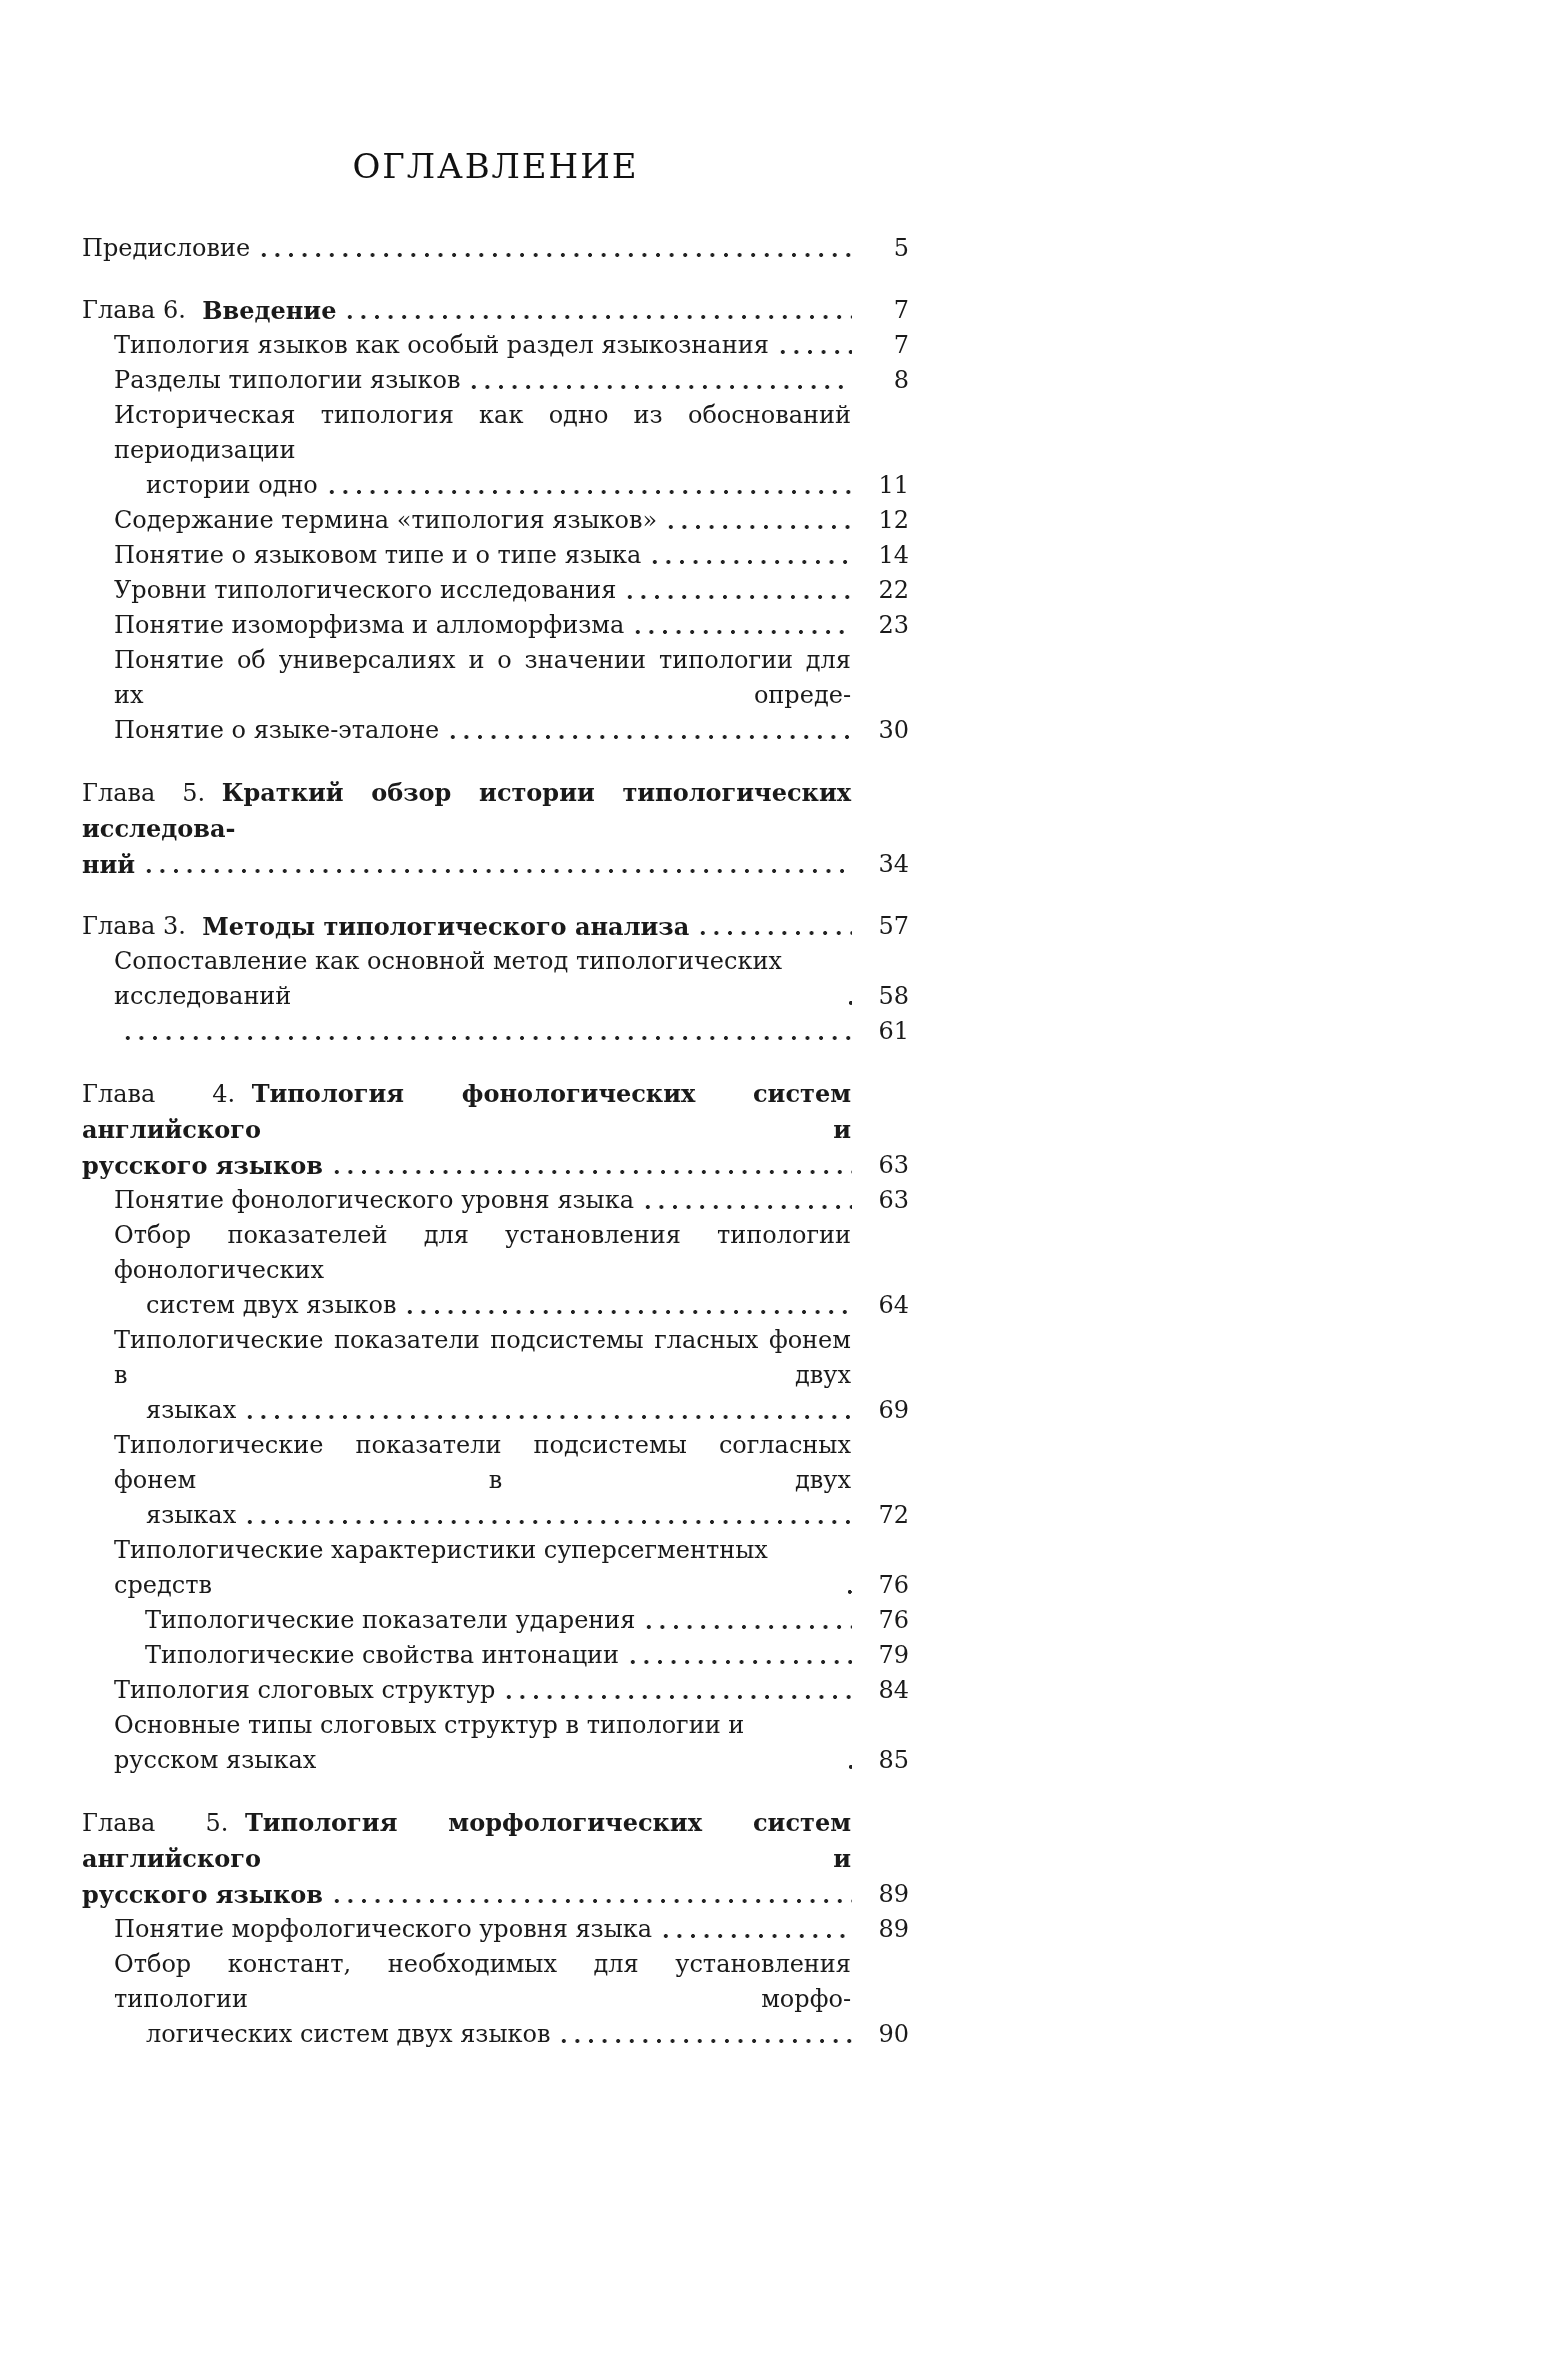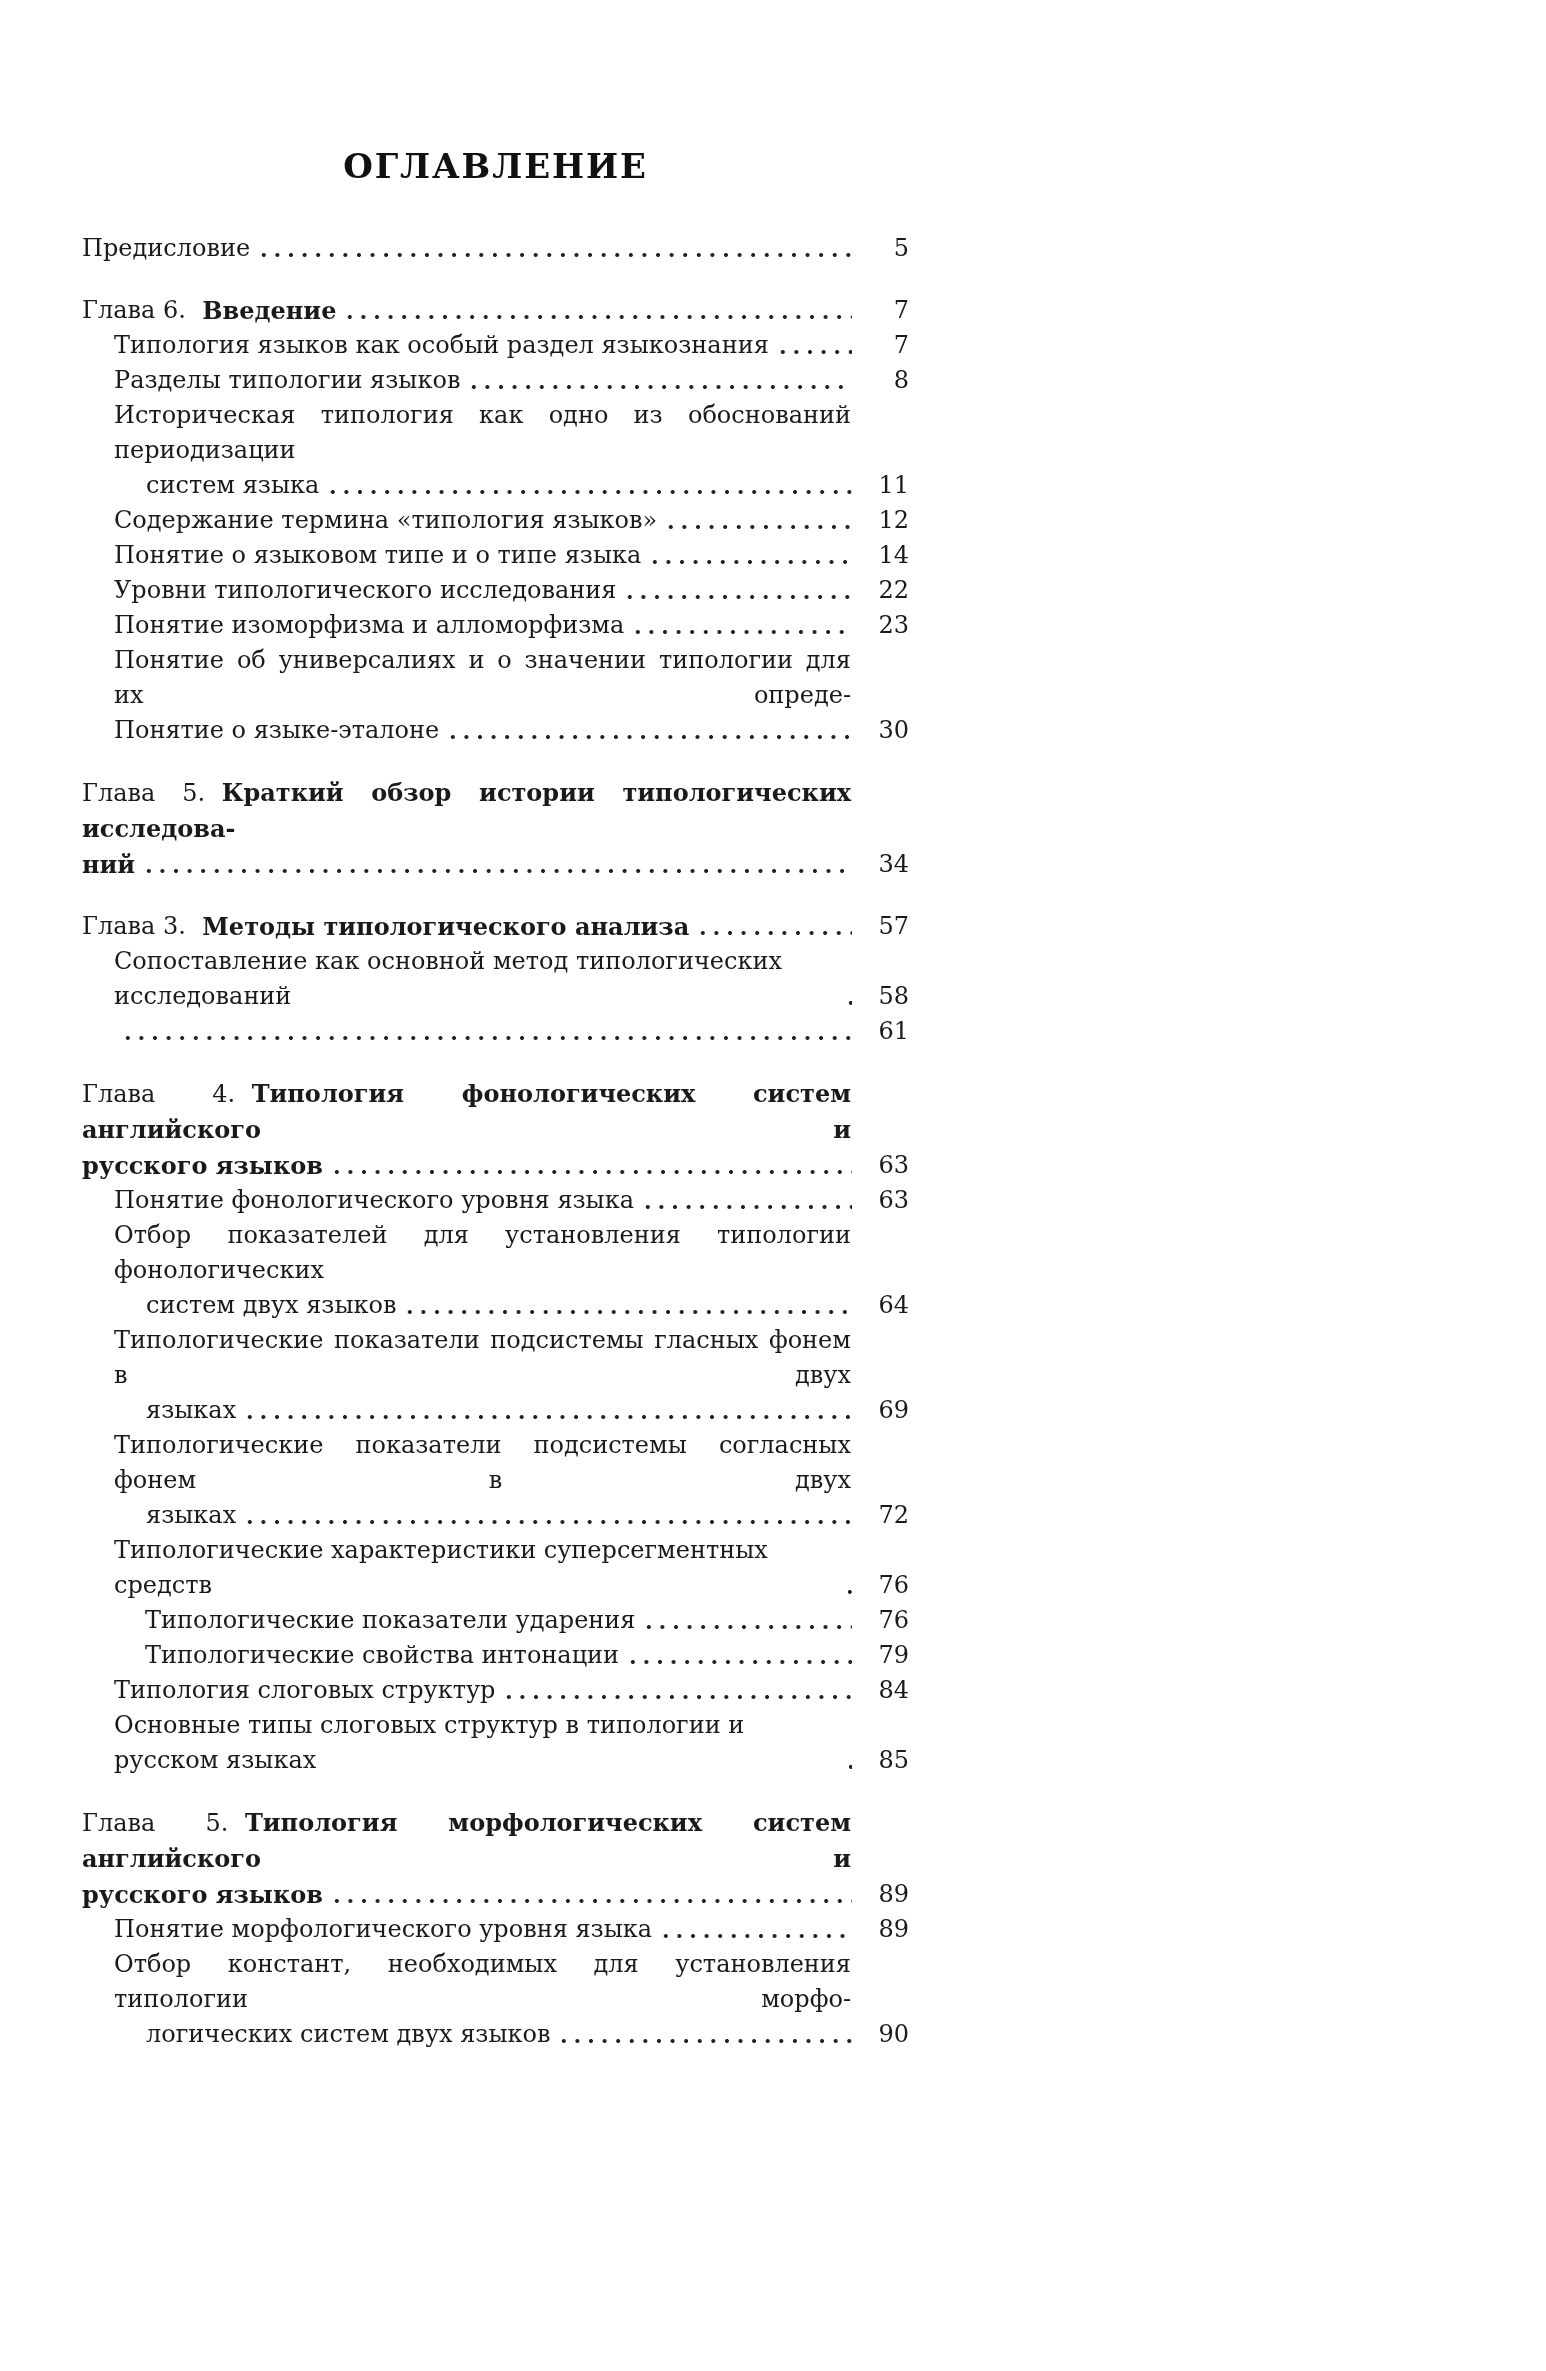--- a/index.html
+++ b/index.html
@@ -16,21 +16,21 @@
     overflow: hidden;
   }
   .content {
     position: absolute;
     left: 82px;
     top: 146px;
     width: 827px;
   }
   .doc-title {
     text-align: center;
-    font-weight: bold;
+    font-weight: normal;
     font-size: 34px;
     letter-spacing: 1.9px;
     margin-bottom: 45px;
     color: #111;
   }
   .toc-list { width: 100%; }
   .entry { margin-top: 0; }
   .entry.gap { margin-top: 27px; }
   .entry.level-1 { margin-left: 32px; }
   .entry.level-2 { margin-left: 63px; }
@@ -102,21 +102,21 @@
         <div class="entry level-1">
           <div class="toc-line last">
             <span class="txt">Разделы типологии языков</span>
             <span class="dots"></span>
             <span class="pagenum">8</span>
           </div>
         </div>
         <div class="entry level-1">
           <div class="toc-line full"><span class="txt">Историческая типология как одно из обоснований периодизации</span></div>
           <div class="toc-line last cont">
-            <span class="txt">систем языка</span>
+            <span class="txt">истории одно</span>
             <span class="dots"></span>
             <span class="pagenum">11</span>
           </div>
         </div>
         <div class="entry level-1">
           <div class="toc-line last">
             <span class="txt">Содержание термина «типология языков»</span>
             <span class="dots"></span>
             <span class="pagenum">12</span>
           </div>

